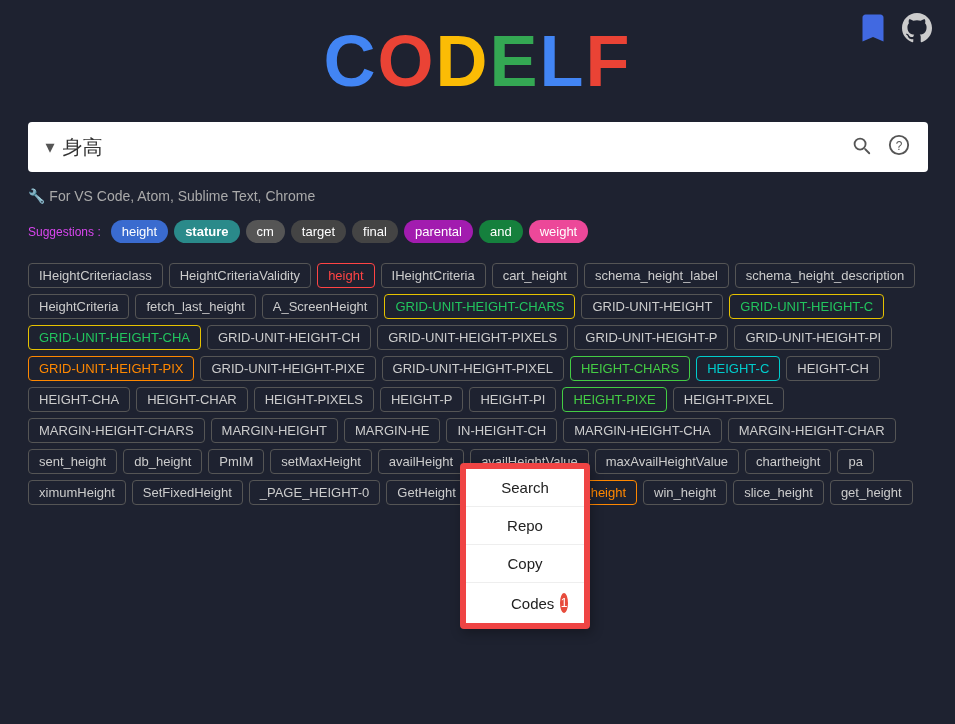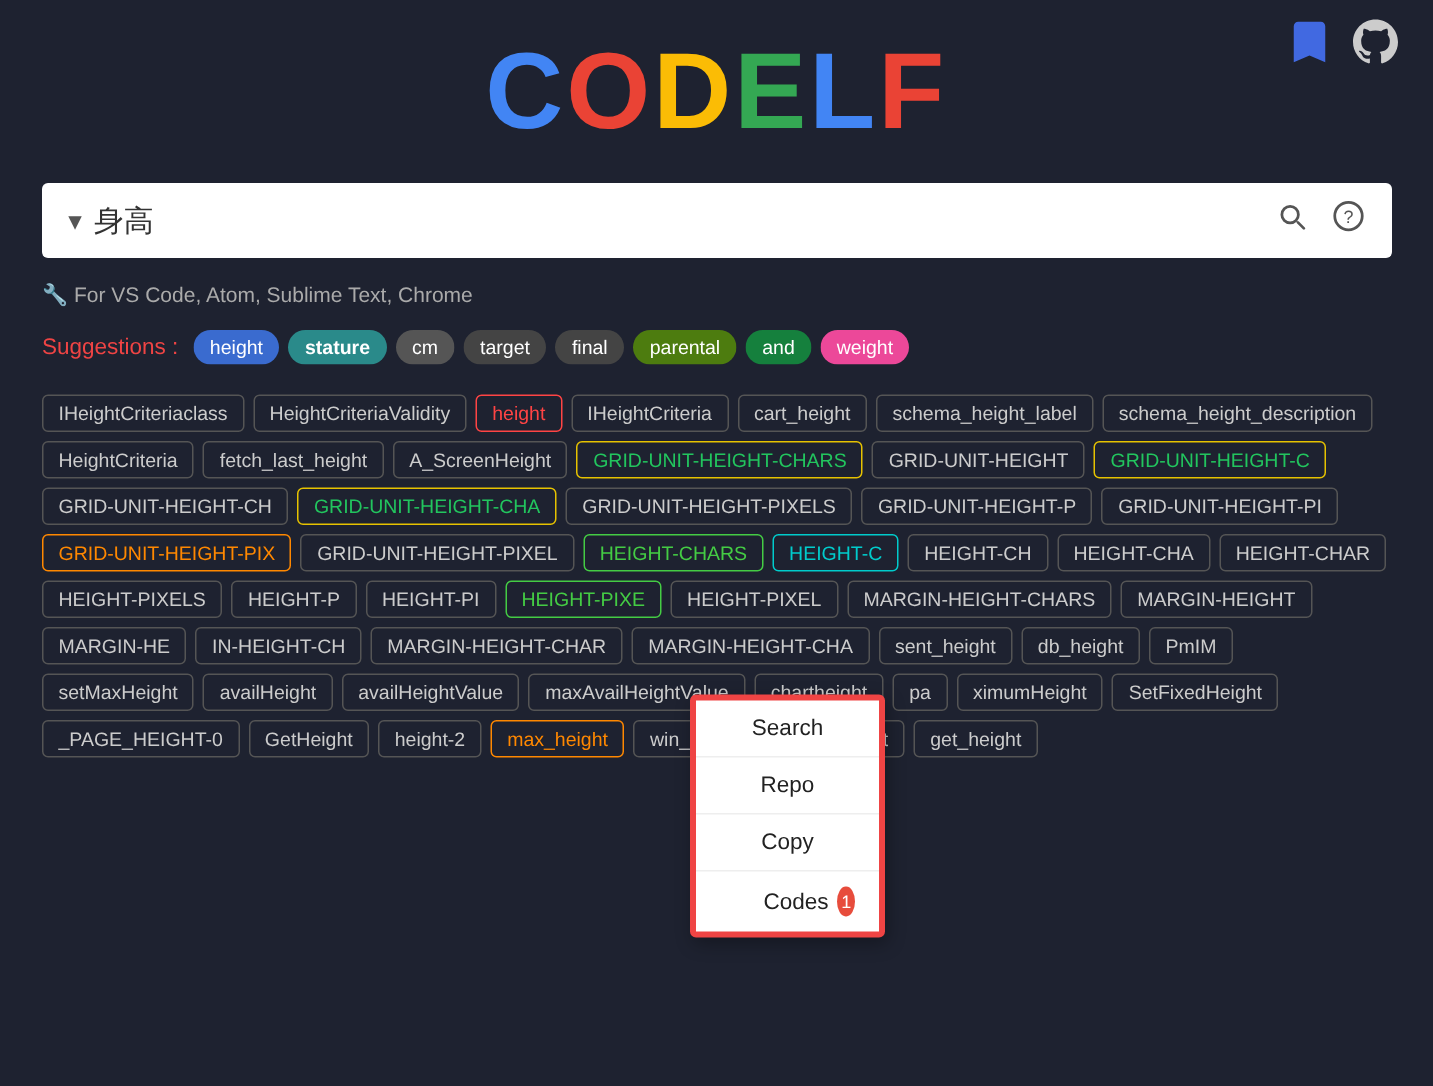--- a/index.html
+++ b/index.html
@@ -109,36 +109,36 @@
 
     
     .suggestions-wrap {
       padding: 10px 28px;
       display: flex;
       align-items: center;
       flex-wrap: wrap;
       gap: 6px;
     }
     .suggestions-label {
-      color: #ef4444;
-      font-size: 15px;
+      color: #d946ef;
+      font-size: 12px;
       margin-right: 4px;
     }
     .tag {
       padding: 3px 10px;
       border-radius: 12px;
       font-size: 13px;
       cursor: pointer;
       border: 1px solid transparent;
     }
     .tag-blue { background: #3a6bcf; color: #fff; }
     .tag-teal { background: #2a8a8a; color: #fff; font-weight: bold; }
     .tag-gray { background: #555; color: #fff; }
     .tag-dark { background: #444; color: #fff; }
-    .tag-green { background: #4d7c0f; color: #fff; }
+    .tag-green { background: #a21caf; color: #fff; }
     .tag-olive { background: #15803d; color: #fff; }
     .tag-purple { background: #ec4899; color: #fff; }
 
     
     .results-wrap {
       padding: 10px 28px;
       display: flex;
       flex-wrap: wrap;
       gap: 6px;
       position: relative;
@@ -160,21 +160,21 @@
     .result-tag.yellow { color: #22c55e; border-color: #e6c200; }
     .result-tag.green { color: #44cc44; border-color: #44cc44; }
     .result-tag.cyan { color: #00cccc; border-color: #00cccc; }
     .result-tag.orange { color: #ff8800; border-color: #ff8800; }
     .result-tag.default { color: #ccc; border-color: #555; }
 
     
     .context-menu {
       position: absolute;
       background: #fff;
-      border: 4px solid #ef4444;
+      border: 6px solid #ef4444;
       border-radius: 4px;
       width: 130px;
       box-shadow: 2px 4px 12px rgba(0,0,0,0.3);
       z-index: 100;
       top: 210px;
       left: 460px;
     }
     .context-menu-item {
       padding: 10px 16px;
       font-size: 15px;
@@ -267,48 +267,49 @@
     <span class="result-tag default">schema_height_label</span>
 
     <span class="result-tag default">schema_height_description</span>
     <span class="result-tag default">HeightCriteria</span>
     <span class="result-tag default">fetch_last_height</span>
     <span class="result-tag default">A_ScreenHeight</span>
     <span class="result-tag yellow">GRID-UNIT-HEIGHT-CHARS</span>
 
     <span class="result-tag default">GRID-UNIT-HEIGHT</span>
     <span class="result-tag yellow">GRID-UNIT-HEIGHT-C</span>
+    <span class="result-tag yellow">GRID-UNIT-HEIGHT-CHA</span>
     <span class="result-tag default">GRID-UNIT-HEIGHT-CH</span>
-    <span class="result-tag yellow">GRID-UNIT-HEIGHT-CHA</span>
 
     <span class="result-tag default">GRID-UNIT-HEIGHT-PIXELS</span>
     <span class="result-tag default">GRID-UNIT-HEIGHT-P</span>
     <span class="result-tag default">GRID-UNIT-HEIGHT-PI</span>
     <span class="result-tag orange">GRID-UNIT-HEIGHT-PIX</span>
 
+    <span class="result-tag default">GRID-UNIT-HEIGHT-PIXE</span>
     <span class="result-tag default">GRID-UNIT-HEIGHT-PIXEL</span>
     <span class="result-tag green">HEIGHT-CHARS</span>
     <span class="result-tag cyan">HEIGHT-C</span>
     <span class="result-tag default">HEIGHT-CH</span>
     <span class="result-tag default">HEIGHT-CHA</span>
 
     <span class="result-tag default">HEIGHT-CHAR</span>
     <span class="result-tag default">HEIGHT-PIXELS</span>
     <span class="result-tag default">HEIGHT-P</span>
     <span class="result-tag default">HEIGHT-PI</span>
     <span class="result-tag green">HEIGHT-PIXE</span>
     <span class="result-tag default">HEIGHT-PIXEL</span>
 
     <span class="result-tag default">MARGIN-HEIGHT-CHARS</span>
     <span class="result-tag default">MARGIN-HEIGHT</span>
     <span class="result-tag default">MARGIN-HE</span>
     <span class="result-tag default">IN-HEIGHT-CH</span>
+    <span class="result-tag default">MARGIN-HEIGHT-CHA</span>
+
     <span class="result-tag default">MARGIN-HEIGHT-CHAR</span>
-
-    <span class="result-tag default">MARGIN-HEIGHT-CHA</span>
     <span class="result-tag default">sent_height</span>
     <span class="result-tag default">db_height</span>
     <span class="result-tag default">PmIM</span>
     <span class="result-tag default">setMaxHeight</span>
     <span class="result-tag default">availHeight</span>
 
     <span class="result-tag default">availHeightValue</span>
     <span class="result-tag default">maxAvailHeightValue</span>
     <span class="result-tag default">chartheight</span>
     <span class="result-tag default">pa</span>

